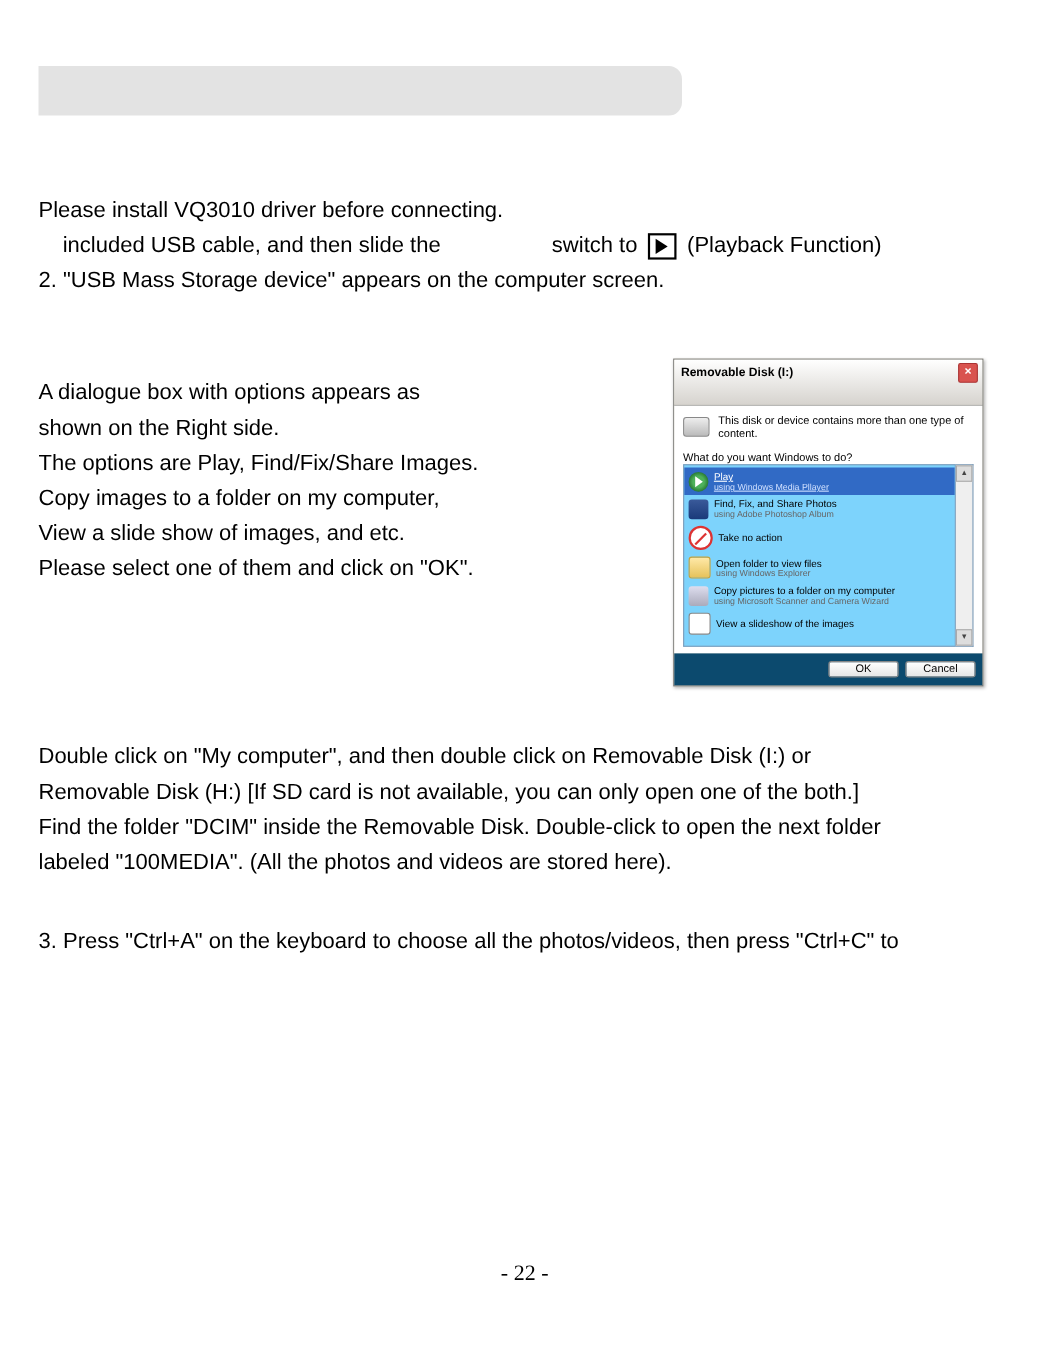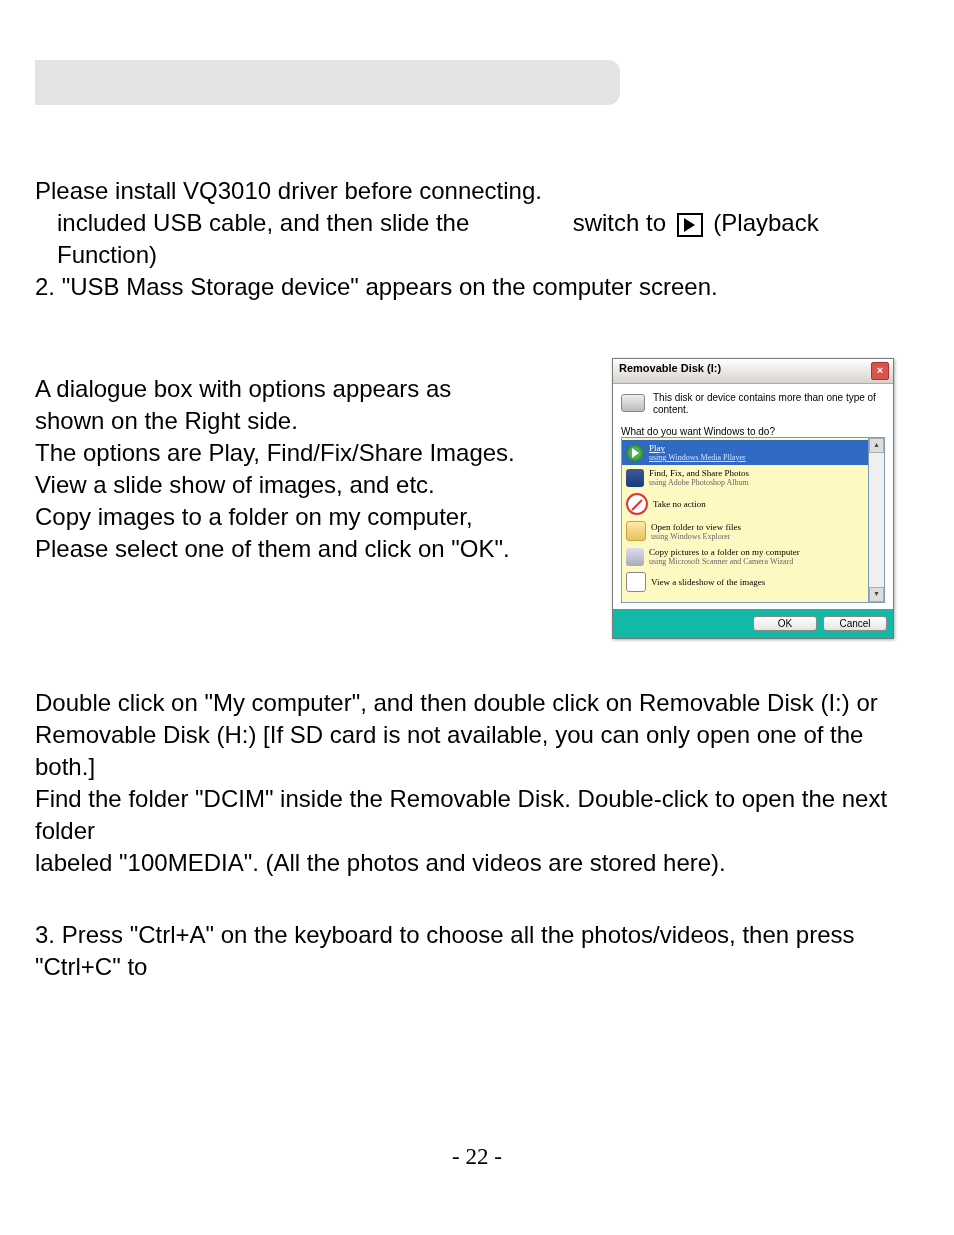--- a/index.html
+++ b/index.html
@@ -11,21 +11,21 @@
     box-sizing:border-box;
     padding:60px 60px 0 35px;
   }
   .grey-bar{
     background:#e3e3e3;
     height:45px;
     width:585px;
     border-radius:0 12px 12px 0;
     margin-bottom:70px;
   }
-  .body-text{font-size:24px;line-height:32px;}
+  .body-text{font-size:20px;line-height:32px;}
   .indent{padding-left:22px;}
   .play-icon{
     display:inline-block;
     border:2px solid #000;
     width:22px;height:20px;
     position:relative;
     vertical-align:middle;
     margin:0 4px;
   }
   .play-icon::after{
@@ -44,24 +44,24 @@
   }
   .left-col{flex:1;padding-top:15px;}
   .dialog{
     width:280px;
     border:1px solid #7a7a7a;
     font-family:Tahoma,Arial,sans-serif;
     background:#ece9d8;
     box-shadow:1px 1px 3px rgba(0,0,0,0.3);
   }
   .dlg-title{
-    display:flex;justify-content:space-between;
+    display:flex;justify-content:space-between;align-items:center;
     background:linear-gradient(#fff,#d6d3ce);
     border-bottom:1px solid #aaa;
-    padding:3px 4px 3px 6px;
+    padding:3px 4px 20px 6px;
     font-size:11px;font-weight:bold;
   }
   .dlg-close{
     width:16px;height:16px;
     background:#d9534f;
     border:1px solid #a33;
     color:#fff;
     font-size:11px;font-weight:bold;
     line-height:14px;text-align:center;
     border-radius:2px;
@@ -72,26 +72,25 @@
     width:22px;height:16px;flex:0 0 22px;
     background:linear-gradient(#eee,#bbb);
     border:1px solid #888;border-radius:3px;
     margin-top:2px;
   }
   .dlg-prompt{font-size:10px;margin-bottom:0;}
   .dlg-listwrap{display:flex;}
   .dlg-list{
     flex:1;
     border:1px solid #7f9db9;
-    background:#fef9c3;
+    background:#7dd3fc;
     font-size:9px;
     height:160px;
     overflow:hidden;
     padding:2px 0;
-    font-family:Liberation Serif, serif;
   }
   .dlg-item{display:flex;align-items:center;gap:5px;padding:3px 4px;}
   .dlg-item.sel{background:#316ac5;color:#fff;}
   .dlg-item .sub{font-size:8px;color:#666;display:block;}
   .dlg-item.sel .sub{color:#cfe0ff;text-decoration:underline;}
   .dlg-item.sel .ttl{text-decoration:underline;}
   .ic{width:18px;height:18px;flex:0 0 18px;border-radius:3px;}
   .ic-play{background:radial-gradient(circle,#4db15a 40%,#2a7a34 70%);position:relative;border-radius:50%;}
   .ic-play::after{content:"";position:absolute;left:6px;top:4px;border-style:solid;border-width:5px 0 5px 7px;border-color:transparent transparent transparent #fff;}
   .ic-photo{background:linear-gradient(#3a5a9a,#1a3a7a);}
@@ -103,35 +102,35 @@
   .dlg-scroll{
     width:15px;
     border:1px solid #7f9db9;border-left:none;
     background:#efefef;
     display:flex;flex-direction:column;justify-content:space-between;
     font-size:8px;text-align:center;color:#444;
   }
   .sbtn{background:#ddd;border:1px solid #aaa;height:13px;line-height:11px;}
   .dlg-buttons{
     display:flex;justify-content:flex-end;gap:6px;
-    padding:7px 6px;background:#14b8a6;
+    padding:7px 6px;background:#0c4a6e;
   }
   .dlg-btn{
     font-size:10px;
     padding:1px 0;
     width:62px;text-align:center;
     border:1px solid #888;border-radius:3px;
     background:linear-gradient(#fff,#e5e5e5);
   }
   .footer{
     position:absolute;
     bottom:65px;left:0;right:0;
     text-align:center;
     font-family:"Times New Roman",serif;
-    font-size:23px;
+    font-size:20px;
   }
   .p-block{margin-top:48px;}
 </style>
 </head>
 <body>
 
 <div class="page">
   <div class="grey-bar"></div>
 
   <div class="body-text">Please install VQ3010 driver before connecting.</div>
@@ -142,22 +141,22 @@
     <span class="play-icon"></span>
     <span>(Playback Function)</span>
   </div>
   <div class="body-text">2. "USB Mass Storage device" appears on the computer screen.</div>
 
   <div class="two-col">
     <div class="left-col body-text">
       <div>A dialogue box with options appears as</div>
       <div>shown on the Right side.</div>
       <div>The options are Play, Find/Fix/Share Images.</div>
+      <div>Copy images to a folder on my computer,</div>
       <div>View a slide show of images, and etc.</div>
-      <div>Copy images to a folder on my computer,</div>
       <div>Please select one of them and click on "OK".</div>
     </div>
 
     <div class="dialog">
       <div class="dlg-title">
         <span>Removable Disk (I:)</span>
         <span class="dlg-close">×</span>
       </div>
       <div class="dlg-body">
         <div class="dlg-intro">

